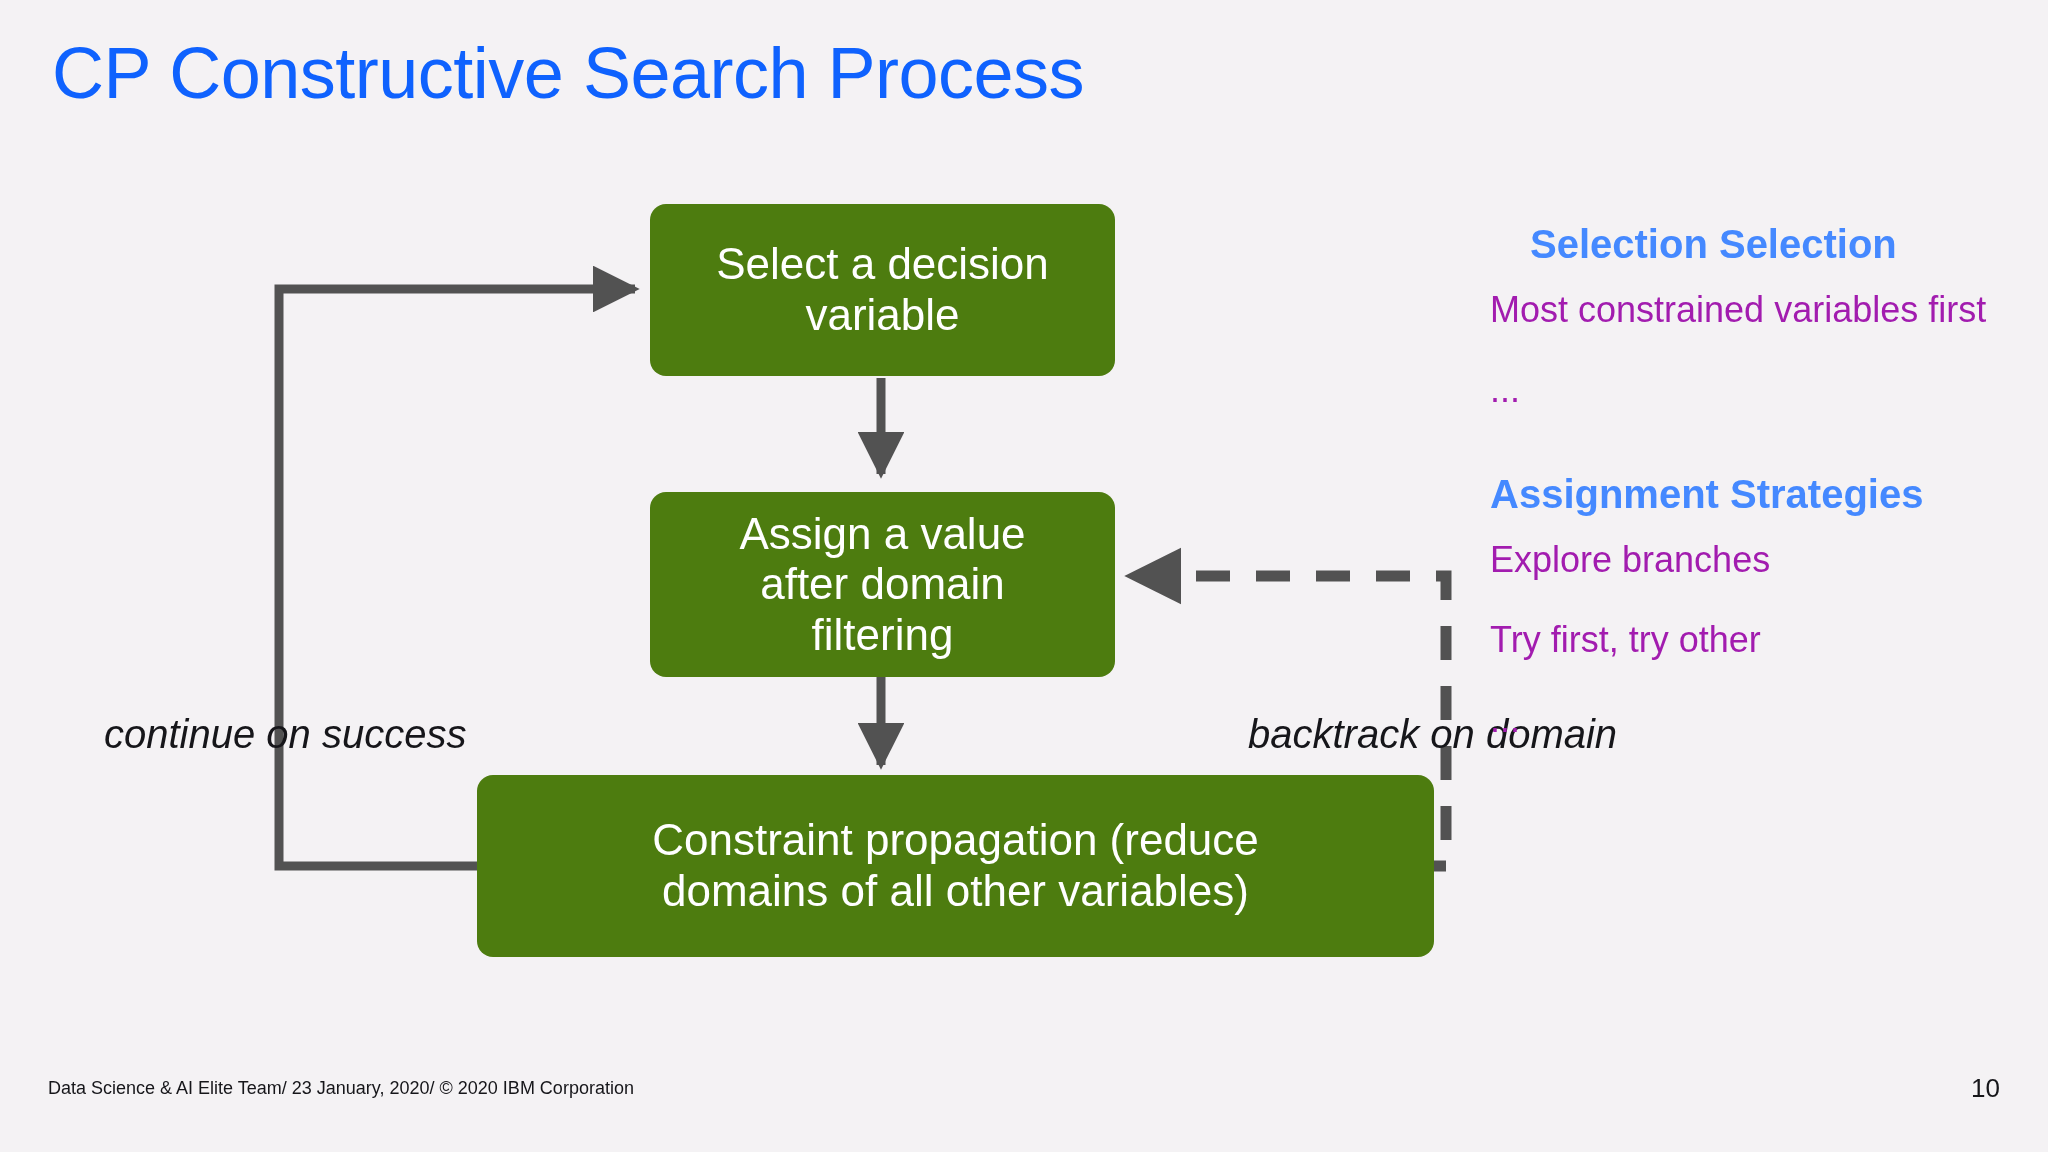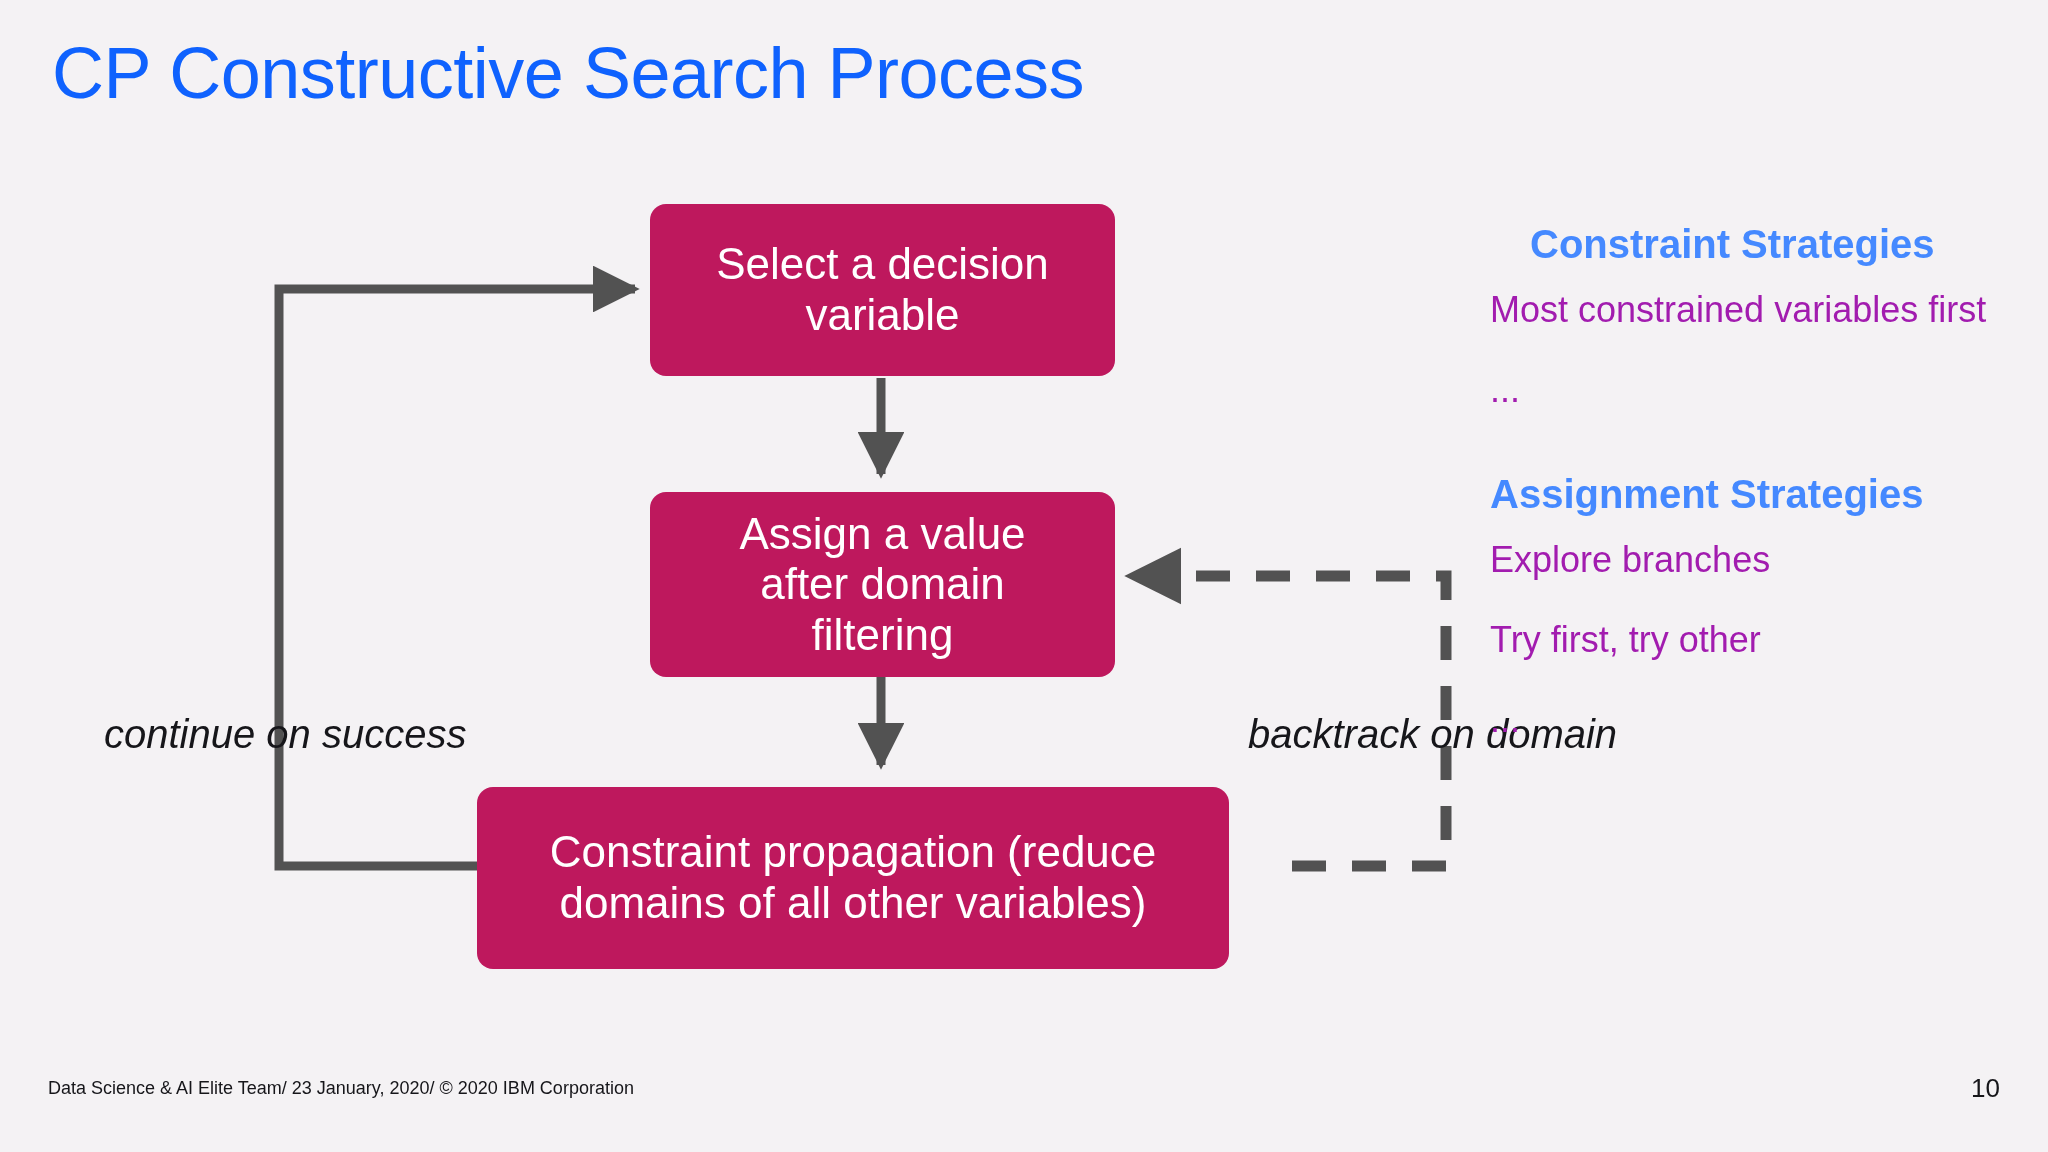--- a/index.html
+++ b/index.html
@@ -34,21 +34,21 @@
   #flow-svg {
     position: absolute;
     left: 0;
     top: 0;
     width: 2048px;
     height: 1152px;
   }
 
   .flow-box {
     position: absolute;
-    background: #be185d;
+    background: #4d7c0f;
     border-radius: 16px;
     color: #ffffff;
     display: flex;
     align-items: center;
     justify-content: center;
     text-align: center;
     font-size: 44px;
     font-weight: 400;
     line-height: 1.15;
     box-sizing: border-box;
@@ -64,23 +64,22 @@
   #box-assign {
     left: 650px;
     top: 484px;
     width: 465px;
     height: 185px;
     margin-top: 8px;
   }
   #box-propagate {
     left: 477px;
     top: 775px;
-    width: 752px;
+    width: 957px;
     height: 182px;
-    margin-top: 12px;
   }
 
   
   .edge-label {
     position: absolute;
     font-style: italic;
     font-size: 40px;
     color: #16161a;
     white-space: nowrap;
   }
@@ -181,21 +180,21 @@
     <div>
       <span>Constraint propagation (reduce</span><br>
       <span>domains of all other variables)</span>
     </div>
   </div>
 
   <div class="edge-label" id="label-continue">continue on success</div>
   <div class="edge-label" id="label-backtrack">backtrack on domain</div>
 
   <div class="strategy-block" id="strategies-selection">
-    <div class="strategy-heading">Constraint Strategies</div>
+    <div class="strategy-heading">Selection Selection</div>
     <div class="strategy-item">Most constrained variables first</div>
     <div class="strategy-item">...</div>
   </div>
 
   <div class="strategy-block" id="strategies-assignment">
     <div class="strategy-heading">Assignment Strategies</div>
     <div class="strategy-item">Explore branches</div>
     <div class="strategy-item">Try first, try other</div>
     <div class="strategy-item">...</div>
   </div>

